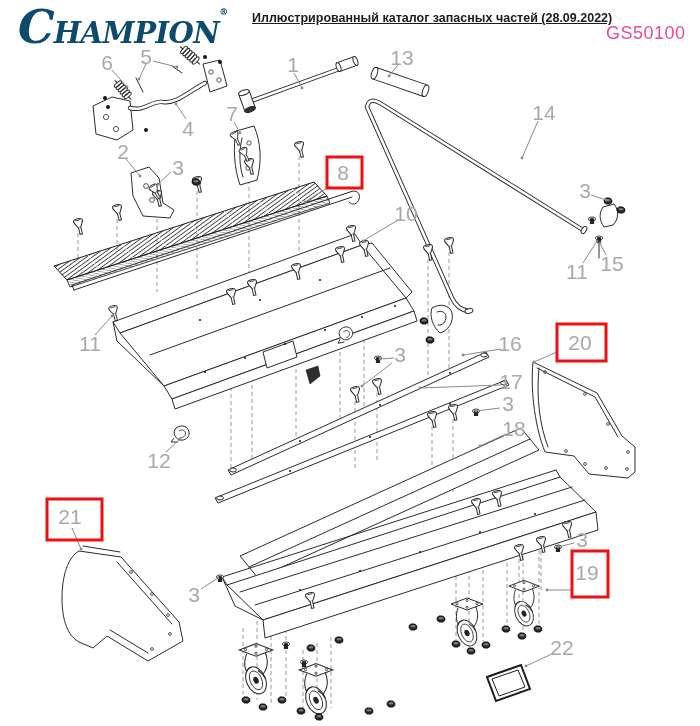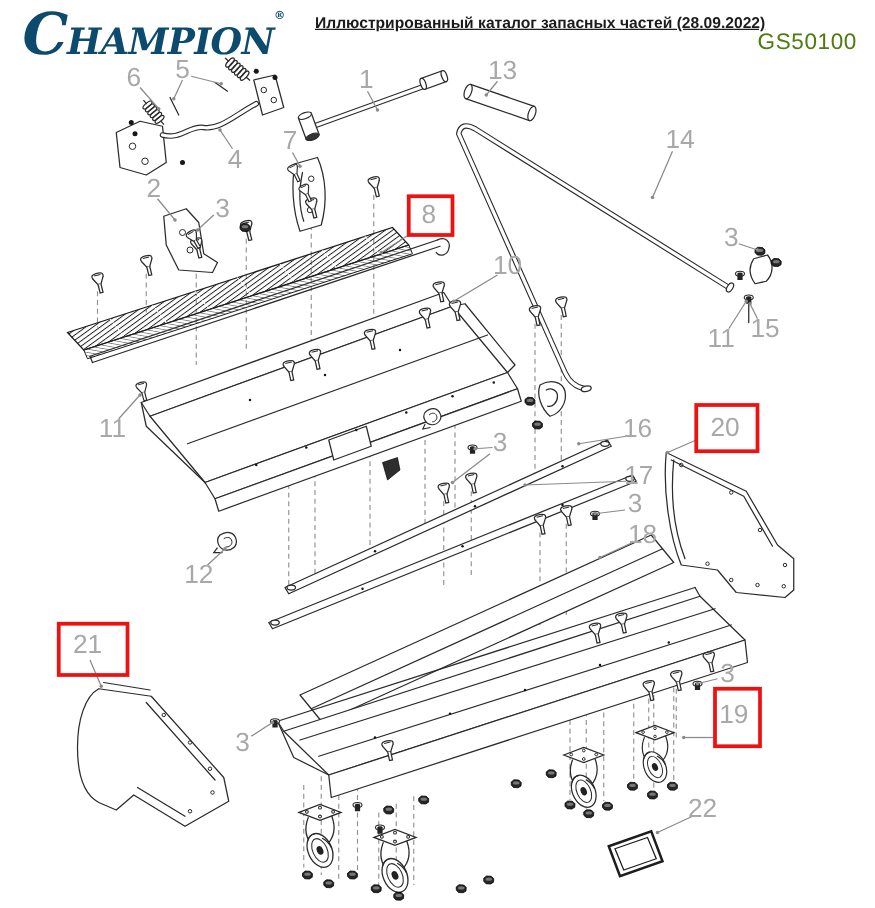--- a/index.html
+++ b/index.html
@@ -5,21 +5,21 @@
   html,body{margin:0;padding:0;background:#fff;}
   body{width:700px;height:726px;position:relative;overflow:hidden;
        font-family:"Liberation Sans",sans-serif;}
   .hdr{position:absolute;white-space:nowrap;}
   #logo{left:18px;top:0px;font-family:"DejaVu Serif",serif;font-style:italic;
         font-weight:bold;color:#0c4a6e;letter-spacing:-1px;}
   #logo .c1{font-size:46px;}
   #logo .c2{font-size:29px;letter-spacing:-0.5px;}
   #logo .reg{font-size:9px;vertical-align:28px;font-style:normal;letter-spacing:0;}
   #title{left:252px;top:11px;font-size:12.5px;font-weight:bold;color:#1b1b1b;text-decoration:underline;}
-  #model{left:606px;top:23px;font-size:18px;color:#4d7c0f;letter-spacing:0.5px;}
+  #model{left:606px;top:23px;font-size:18px;color:#ec4899;letter-spacing:0.5px;}
   svg{position:absolute;left:0;top:0;}
   .ln{stroke:#2b2b2b;fill:none;stroke-width:1;stroke-linejoin:round;stroke-linecap:round;}
   .fw{fill:#fff;stroke:#2b2b2b;stroke-width:1;stroke-linejoin:round;}
   .to{stroke:#2b2b2b;fill:none;stroke-width:4.4;stroke-linejoin:round;stroke-linecap:round;}
   .ti{stroke:#fff;fill:none;stroke-width:2.6;stroke-linejoin:round;stroke-linecap:round;}
   .dash{stroke:#8f8f8f;stroke-width:0.9;stroke-dasharray:4 3;fill:none;}
   .dot{fill:#161616;}
   .hole{fill:none;stroke:#2b2b2b;stroke-width:0.8;}
   .callout-text{font-family:"Liberation Sans",sans-serif;font-weight:400;}
 </style>

